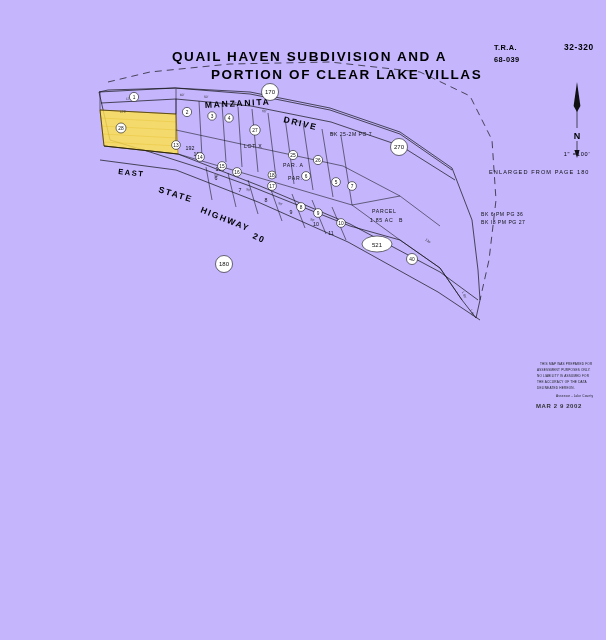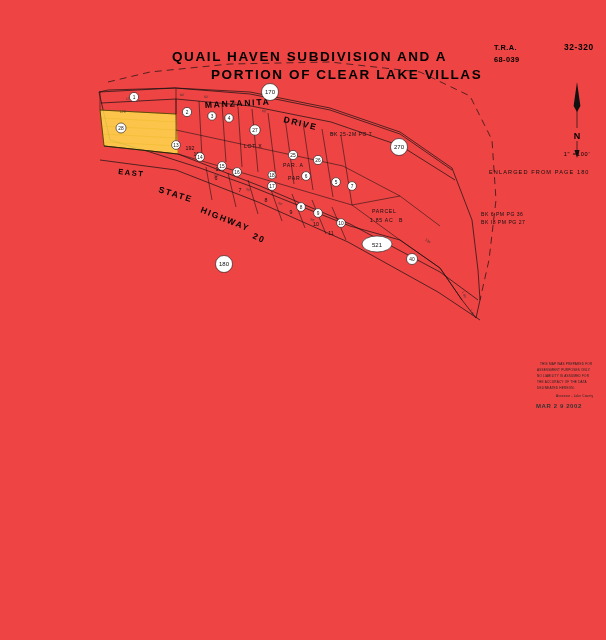--- a/index.html
+++ b/index.html
@@ -1,18 +1,18 @@
 <!DOCTYPE html>
 <html><head>
 <meta charset="utf-8">
 <style>
   html,body{margin:0;padding:0;background:#ffffff;}
   body{width:606px;height:640px;position:relative;overflow:hidden;
        font-family:"Liberation Sans",sans-serif;color:#1a1a1a;}
-  .map-root{position:absolute;inset:0;background:#ef4444;padding-left:48px;}
+  .map-root{position:absolute;inset:0;background:#c4b5fd;padding-left:48px;}
   svg.map{position:absolute;left:0;top:0;width:606px;height:640px;}
 
   .ttl{font-family:"Liberation Sans",sans-serif;font-weight:700;
        letter-spacing:1.6px;font-size:13.5px;fill:#000;}
   .tra{font-size:7.4px;font-weight:700;letter-spacing:.4px;fill:#000;}
   .pg{font-size:8.4px;font-weight:700;letter-spacing:.6px;fill:#000;}
   .note{font-size:5.6px;letter-spacing:1.1px;fill:#111;}
   .bk{font-size:5.1px;letter-spacing:.5px;fill:#111;}
   .scale{font-size:5.6px;letter-spacing:.8px;fill:#000;}
   .narr{font-size:9px;font-weight:700;fill:#000;}

